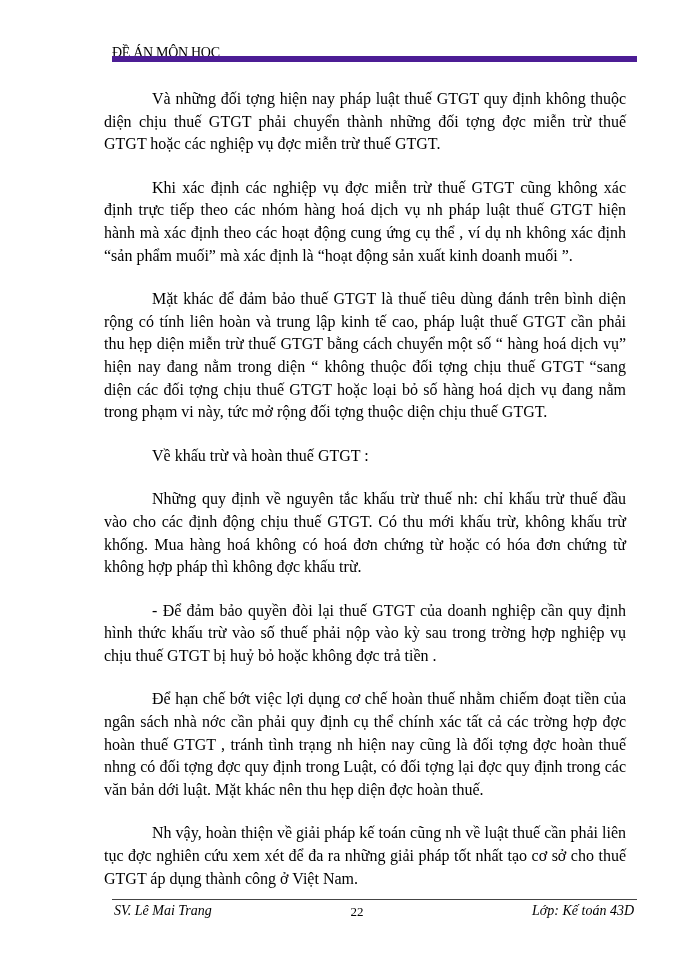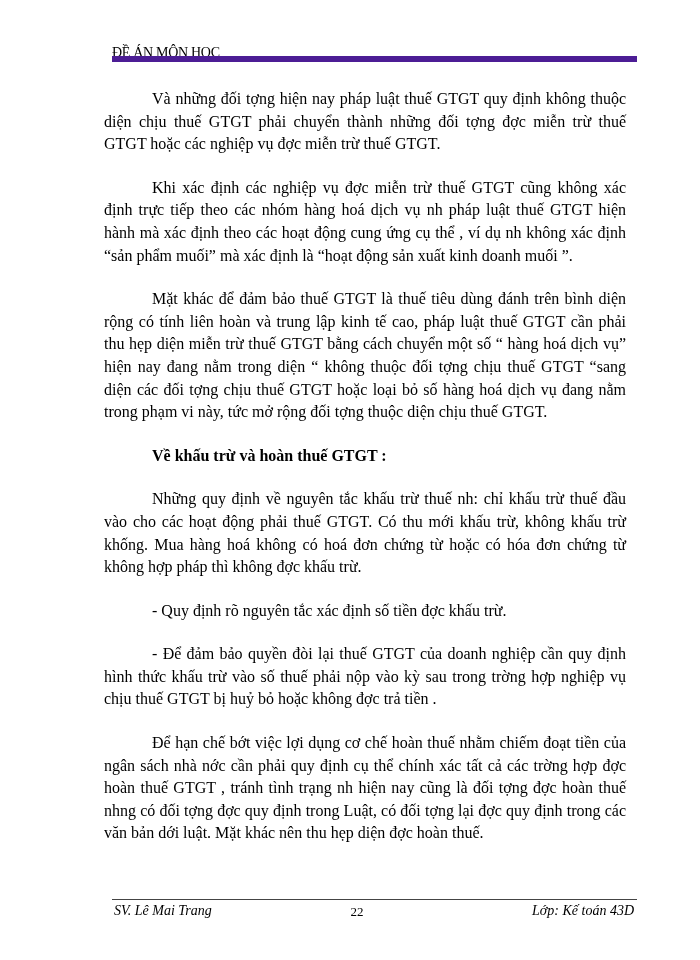--- a/index.html
+++ b/index.html
@@ -5,21 +5,21 @@
     html, body { margin: 0; padding: 0; background: #ffffff; }
     body { width: 700px; height: 960px; position: relative; overflow: hidden;
            font-family: "Liberation Serif", "DejaVu Serif", serif; color: #000; }
     .header { position: absolute; left: 112px; top: 44px; width: 525px; height: 12px;
               border-bottom: 6px solid #4c1d95; overflow: hidden; }
     .header-text { font-family: "Liberation Serif", serif; font-size: 14px; line-height: 14px;
                    letter-spacing: -0.3px; position: absolute; left: 0; top: 2px; }
     .body { position: absolute; left: 104px; top: 88px; width: 522px; }
     .p { margin: 0; font-size: 16px; line-height: 22.6px; text-align: justify; text-indent: 48px; }
     .p + .p { margin-top: 21px; }
-    .p.heading { font-weight: bold; }
+    .p.heading { font-weight: normal; }
     .p.bullet { }
     .footer-line { position: absolute; left: 112px; top: 899px; width: 525px; border-top: 1px solid #444; }
     .footer { position: absolute; left: 112px; top: 903px; width: 522px; height: 20px;
               font-size: 14px; font-style: italic; }
     .footer .left { position: absolute; left: 2px; top: 0; font-family: "Liberation Serif", serif; }
     .footer .center { position: absolute; left: 230px; width: 30px; top: 1px; text-align: center;
                       font-style: normal; font-size: 13px; }
     .footer .right { position: absolute; right: 0; top: 0; }
   </style>
 </head>
@@ -27,24 +27,24 @@
 
 <div class="header">
   <span class="header-text">ĐỀ ÁN MÔN HỌC</span>
 </div>
 
 <div class="body">
   <p class="p">Và những đối tợng   hiện nay pháp luật thuế GTGT quy định không thuộc diện chịu thuế GTGT phải chuyển thành những đối tợng   đợc   miễn trừ thuế GTGT hoặc các nghiệp vụ đợc   miễn trừ thuế GTGT.</p>
   <p class="p">Khi xác định các nghiệp vụ đợc   miễn trừ thuế GTGT cũng không xác định trực tiếp theo các nhóm hàng hoá dịch vụ nh   pháp luật thuế GTGT hiện hành mà xác định theo các hoạt động  cung ứng cụ thể , ví dụ nh   không xác định “sản phẩm muối” mà xác định là “hoạt động sản xuất kinh doanh muối ”.</p>
   <p class="p">Mặt khác để đảm bảo thuế GTGT là thuế tiêu dùng đánh trên bình diện rộng có tính liên hoàn và trung lập kinh tế cao, pháp luật thuế GTGT cần phải thu hẹp diện miễn trừ thuế GTGT bằng cách chuyển một số “ hàng hoá dịch vụ” hiện nay đang nằm trong diện “ không thuộc đối tợng   chịu thuế GTGT “sang diện các đối tợng   chịu thuế GTGT hoặc loại bỏ số hàng hoá dịch vụ đang nằm trong phạm vi này, tức mở rộng đối tợng   thuộc diện chịu thuế GTGT.</p>
   <p class="p heading">Về khấu trừ và hoàn thuế GTGT :</p>
-  <p class="p">Những quy định về nguyên tắc khấu trừ thuế nh:   chỉ khấu trừ thuế đầu vào cho các hoạt động phải thuế GTGT. Có thu mới khấu trừ, không khấu trừ khống. Mua hàng hoá không có hoá đơn chứng từ hoặc có hóa đơn chứng từ không hợp pháp thì không đợc   khấu trừ.</p>
-  <p class="p bullet">- Quy định rõ nguyên tắc xác định số tiền đợc   khấu trừ.</p>
+  <p class="p">Những quy định về nguyên tắc khấu trừ thuế nh:   chỉ khấu trừ thuế đầu vào cho các định động chịu thuế GTGT. Có thu mới khấu trừ, không khấu trừ khống. Mua hàng hoá không có hoá đơn chứng từ hoặc có hóa đơn chứng từ không hợp pháp thì không đợc   khấu trừ.</p>
   <p class="p bullet">- Để đảm bảo quyền đòi lại thuế GTGT của doanh nghiệp cần quy định hình thức khấu trừ vào số thuế phải nộp vào kỳ sau trong trờng   hợp nghiệp vụ chịu thuế GTGT bị huỷ bỏ hoặc không đợc   trả tiền .</p>
   <p class="p">Để hạn chế bớt việc lợi dụng cơ chế hoàn thuế nhằm chiếm đoạt tiền của ngân sách nhà nớc   cần phải quy định cụ thể chính xác tất cả các trờng   hợp đợc   hoàn thuế GTGT , tránh tình trạng nh   hiện nay cũng là đối tợng   đợc hoàn thuế nhng   có đối tợng   đợc   quy định trong Luật, có đối tợng   lại đợc quy định trong các văn bản dới   luật. Mặt khác nên thu hẹp diện đợc   hoàn thuế.</p>
+  <p class="p">Nh   vậy, hoàn thiện về giải pháp kế toán cũng nh   về luật thuế cần phải liên tục đợc   nghiên cứu xem xét để đa   ra những giải pháp tốt nhất tạo cơ sở cho thuế GTGT áp dụng thành công ở Việt Nam.</p>
 </div>
 
 <div class="footer-line"></div>
 <div class="footer">
   <span class="left">SV. Lê Mai Trang</span>
   <span class="center">22</span>
   <span class="right">Lớp: Kế toán 43D</span>
 </div>
 
 </body></html>

